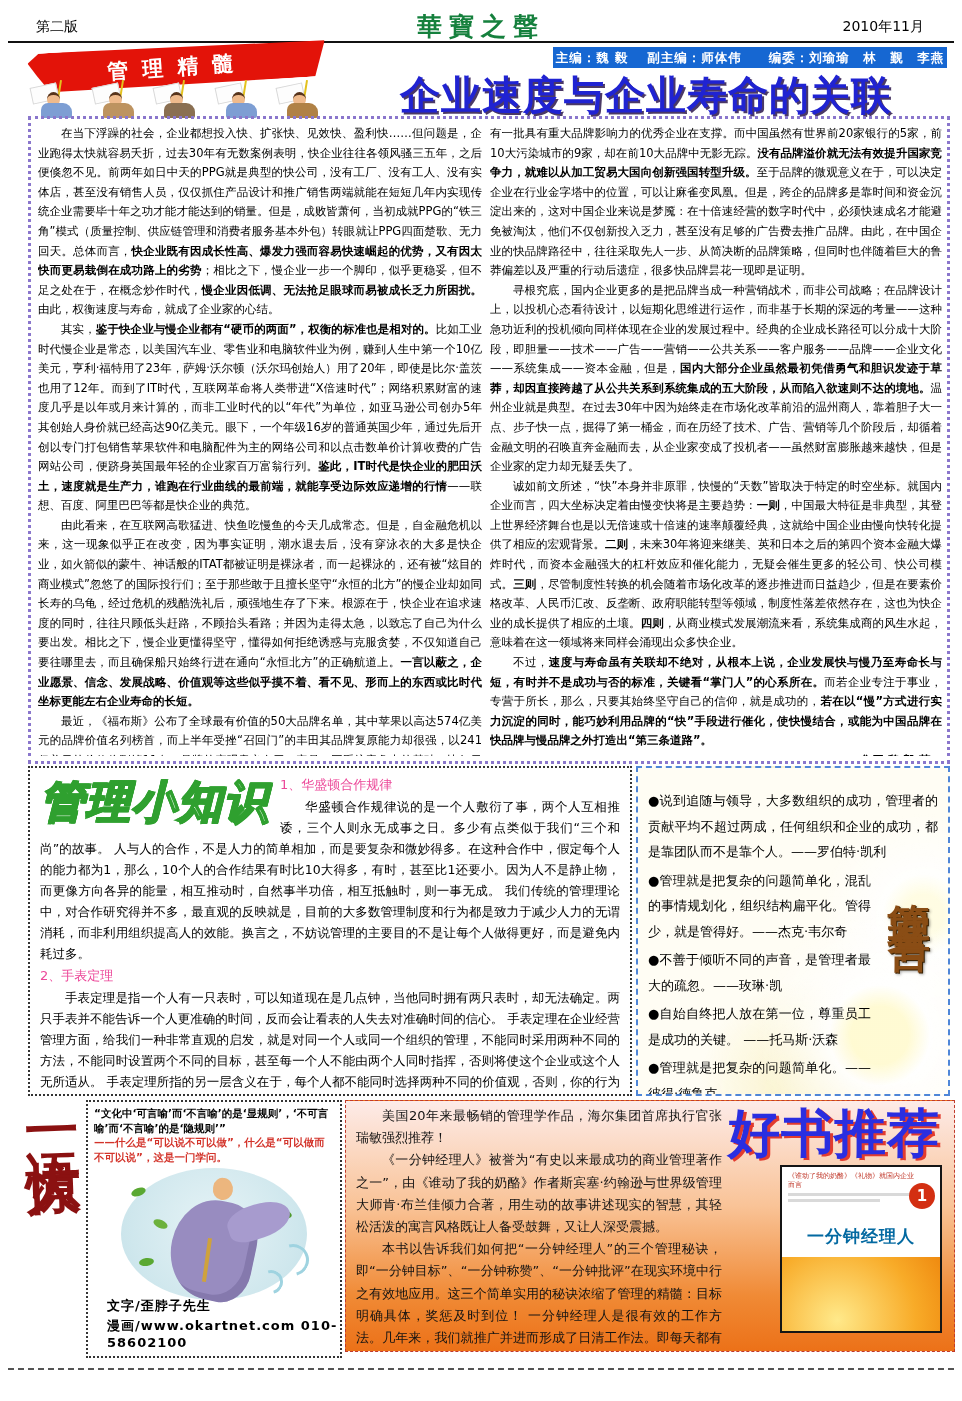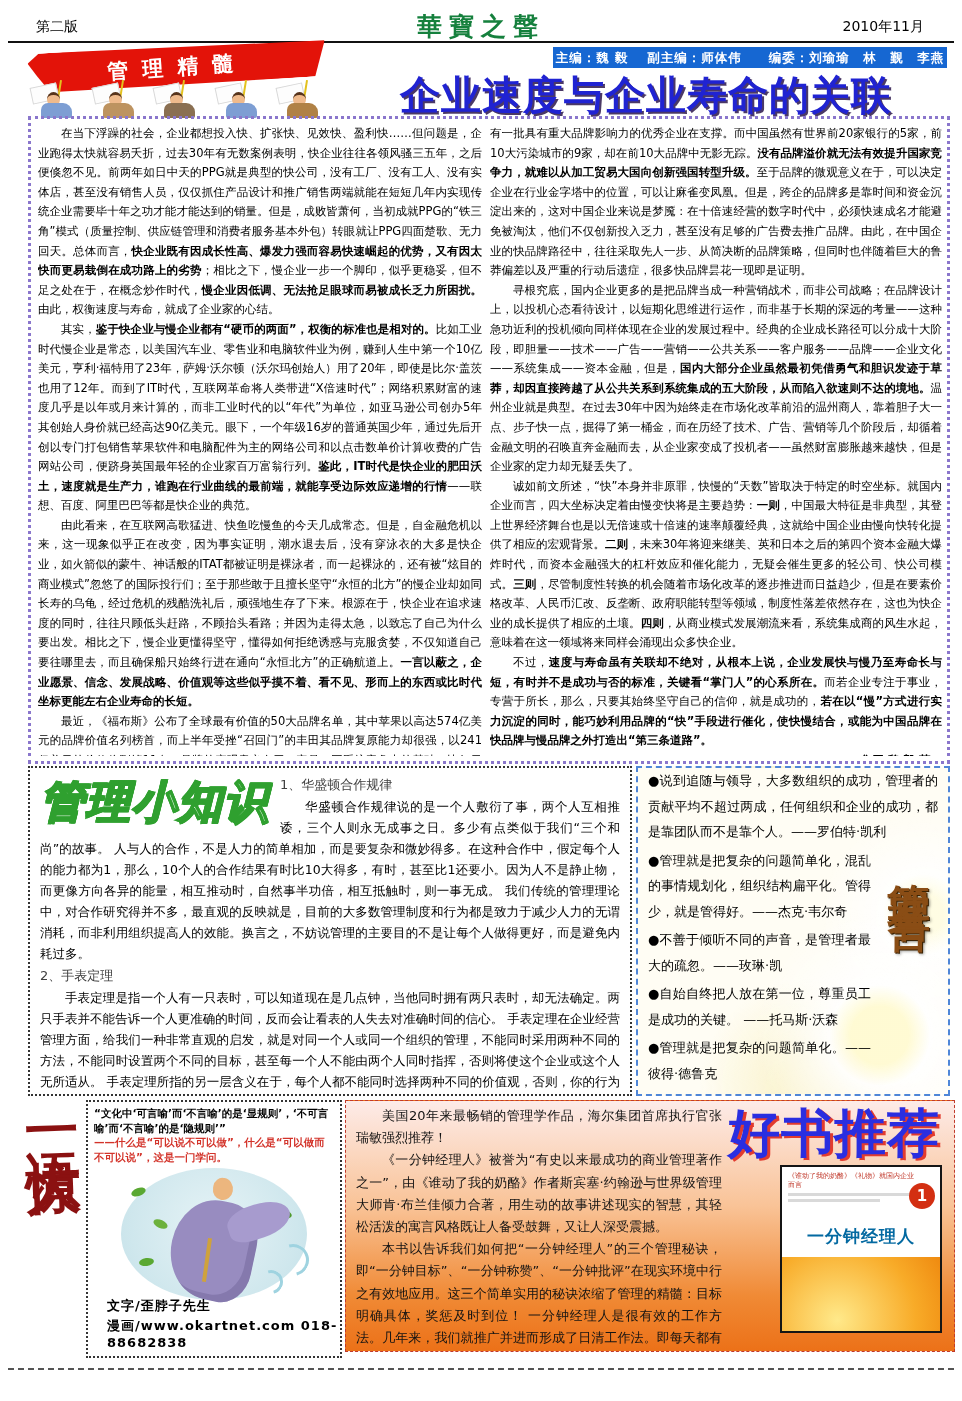--- a/index.html
+++ b/index.html
@@ -41,25 +41,25 @@
   .col p{margin:0;}
   .col p.indent{text-indent:2em;}
   .col span.b{font-weight:bold;}
   
   .tips-box{left:28px;top:766px;width:604px;height:330px;border:2px dotted #333;
             box-sizing:border-box;padding:5px 10px;overflow:hidden;}
   .tips-title{float:left;width:240px;height:60px;font-size:44px;line-height:58px;font-weight:bold;
               font-style:italic;color:#f4fff4;letter-spacing:2px;font-family:"DejaVu Serif",serif;
               -webkit-text-stroke:2px #2fa02f;
               text-shadow:1px 0 #2fa02f,-1px 0 #2fa02f,0 1px #2fa02f,0 -1px #2fa02f,1px 1px #2fa02f,-1px -1px #2fa02f;}
-  .red-heading{color:#404040;font-size:13px;margin:3px 0 2px 0;}
+  .red-heading{color:#ec4899;font-size:13px;margin:3px 0 2px 0;}
   .tips-text{font-size:12.5px;line-height:21px;margin:0;text-align:justify;text-indent:2em;}
   
   .quotes-box{left:636px;top:766px;width:314px;height:330px;border:2px dashed #4f86d8;box-sizing:border-box;
-              padding:0 10px 4px 10px;overflow:hidden;
+              padding:20px 10px 4px 10px;overflow:hidden;
               background:
                radial-gradient(circle at 78% 82%, rgba(255,250,210,.95) 0 8%, rgba(255,255,255,.9) 14%, transparent 34%),
                radial-gradient(circle at 92% 45%, rgba(255,252,225,.9) 0 6%, rgba(255,255,255,.85) 12%, transparent 30%),
                radial-gradient(circle at 55% 98%, rgba(250,243,205,.9) 0 8%, transparent 30%),#fffdf4;}
   .quote{font-size:13px;line-height:25.5px;margin:0 0 3px 0;text-align:justify;}
   .quotes-title{float:right;writing-mode:vertical-rl;text-orientation:upright;height:196px;
                 margin:2px 0 2px 9px;font-size:42px;line-height:58px;font-weight:bold;color:#8a4d15;
                 font-family:"DejaVu Serif",serif;letter-spacing:8px;
                 text-shadow:1px 1px 0 #3a2203,2px 2px 3px rgba(0,0,0,.35);}
   
@@ -209,21 +209,21 @@
       <div class="leaf l4"></div>
       <div class="robe"></div>
       <div class="sleeve"></div>
       <div class="chead"></div>
       <div class="belt"></div>
       <div class="swirl s1"></div>
       <div class="swirl s2"></div>
     </div>
     <div class="credits">
       <p>文字/歪脖子先生</p>
-      <p>漫画/www.okartnet.com  018-88682838</p>
+      <p>漫画/www.okartnet.com  010-58602100</p>
     </div>
   </div>
 </section>
 
 <section class="abs book-box">
   <div class="book-right">
     <div class="book-title">好书推荐</div>
     <div class="book-cover">
       <div class="cover-note">《谁动了我的奶酪》《礼物》就国内企业而言</div>
       <div class="cover-badge">1</div>

